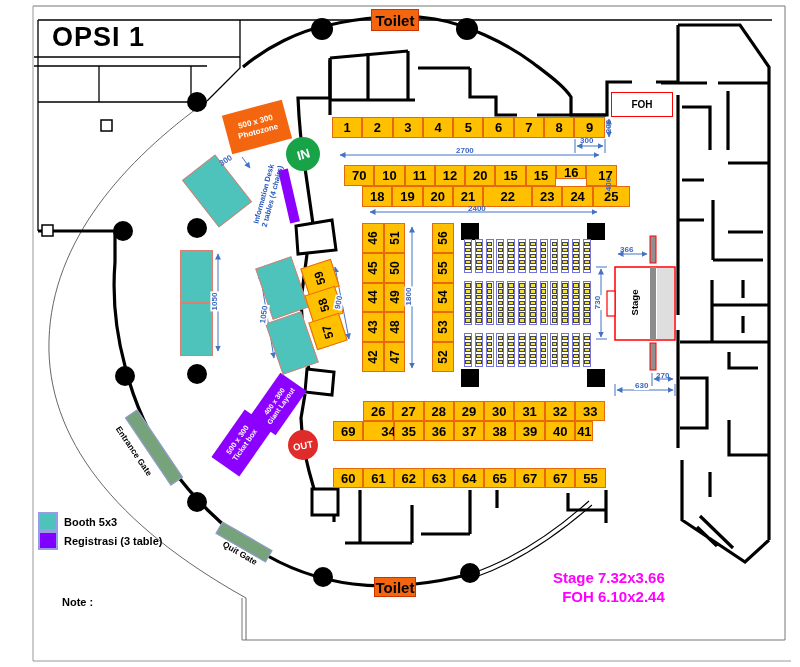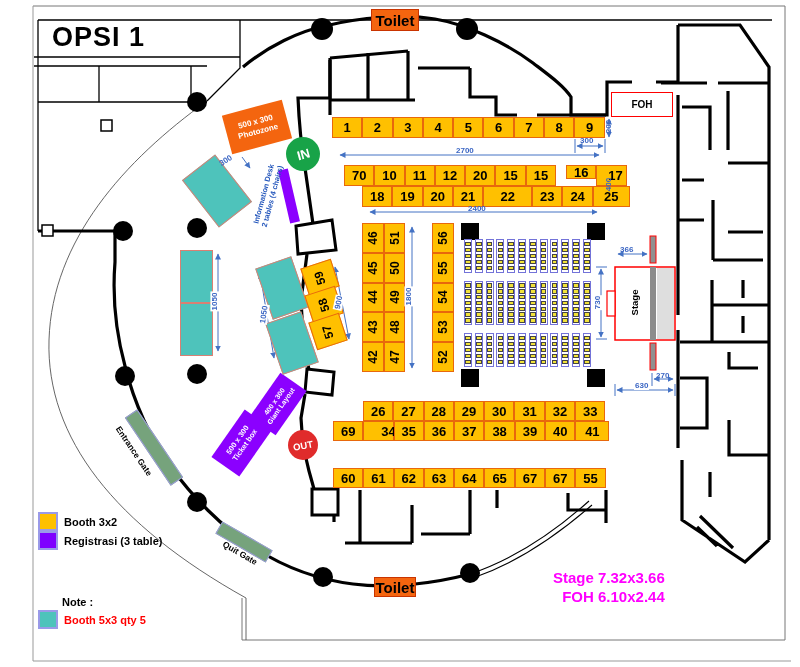--- a/index.html
+++ b/index.html
@@ -215,21 +215,21 @@
     <div class="booth" style="width: 30.3px; height: 21px;">9</div>
   </div>
 <div class="brow" style="left:344px;top:165px;">
     <div class="booth" style="width: 30.3px; height: 21px;">70</div>
     <div class="booth" style="width: 30.3px; height: 21px;">10</div>
     <div class="booth" style="width: 30.3px; height: 21px;">11</div>
     <div class="booth" style="width: 30.3px; height: 21px;">12</div>
     <div class="booth" style="width: 30.3px; height: 21px;">20</div>
     <div class="booth" style="width: 30.3px; height: 21px;">15</div>
     <div class="booth" style="width: 30.3px; height: 21px;">15</div>
-    <div class="booth" style="width: 30.3px; height: 14px; margin-left: 10px;">16</div>
+    <div class="booth" style="width: 30.3px; height: 14px;">16</div>
     <div class="booth" style="width: 30.3px; height: 21px; padding-left: 8px;">17</div>
   </div>
 <div class="brow" style="left:362px;top:186px;">
     <div class="booth" style="width: 30.3px; height: 21px;">18</div>
     <div class="booth" style="width: 30.3px; height: 21px;">19</div>
     <div class="booth" style="width: 30.3px; height: 21px;">20</div>
     <div class="booth" style="width: 30.3px; height: 21px;">21</div>
     <div class="booth" style="width: 49px; height: 21px;">22</div>
     <div class="booth" style="width: 30.3px; height: 21px;">23</div>
     <div class="booth" style="width: 30.3px; height: 21px;">24</div>
@@ -247,21 +247,21 @@
   </div>
 <div class="brow" style="left:333px;top:421px;">
     <div class="booth" style="width: 30.3px; height: 20px;">69</div>
     <div class="booth" style="width: 30.3px; height: 20px; padding-left: 20px;">34</div>
     <div class="booth" style="width: 30.3px; height: 20px;">35</div>
     <div class="booth" style="width: 30.3px; height: 20px;">36</div>
     <div class="booth" style="width: 30.3px; height: 20px;">37</div>
     <div class="booth" style="width: 30.3px; height: 20px;">38</div>
     <div class="booth" style="width: 30.3px; height: 20px;">39</div>
     <div class="booth" style="width: 30.3px; height: 20px;">40</div>
-    <div class="booth" style="width: 34px; height: 20px;">41</div>
+    <div class="booth" style="width: 18px; height: 20px;">41</div>
   </div>
 <div class="brow" style="left:333px;top:468px;">
     <div class="booth" style="width: 30.3px; height: 20px;">60</div>
     <div class="booth" style="width: 30.3px; height: 20px;">61</div>
     <div class="booth" style="width: 30.3px; height: 20px;">62</div>
     <div class="booth" style="width: 30.3px; height: 20px;">63</div>
     <div class="booth" style="width: 30.3px; height: 20px;">64</div>
     <div class="booth" style="width: 30.3px; height: 20px;">65</div>
     <div class="booth" style="width: 30.3px; height: 20px;">67</div>
     <div class="booth" style="width: 30.3px; height: 20px;">67</div>
@@ -619,32 +619,28 @@
 <div class="dim bgw" style="left:205px;top:297px;transform:rotate(-90deg);">1050</div>
 <div class="dim bgw" style="left:254px;top:310px;transform:rotate(-81deg);">1050</div>
 <div class="dim" style="left:219px;top:156px;transform:rotate(-33deg);">300</div>
 <div class="dim" style="left:620px;top:245px;">366</div>
 <div class="dim bgw" style="left:590px;top:298px;transform:rotate(-90deg);">730</div>
 <div class="dim" style="left:656px;top:371px;">270</div>
 <div class="dim bgw" style="left:634px;top:381px;">630</div>
 
 <div class="abs" style="left:38px;top:512px;">
   <div class="legend-row">
-    <div class="sw sw-yellow"></div>
-    <div class="legend-label">Booth 3x2</div>
+    <div class="sw sw-teal"></div>
+    <div class="legend-label">Booth 5x3</div>
   </div>
   <div class="legend-row">
     <div class="sw sw-purple"></div>
     <div class="legend-label">Registrasi (3 table)</div>
   </div>
 </div>
 <div class="abs" style="left:62px;top:596px;font-size:11px;font-weight:bold;">Note :</div>
 <div class="abs" style="left:38px;top:610px;">
-  <div class="legend-row">
-    <div class="sw sw-teal"></div>
-    <div class="legend-label note-label">Booth 5x3 qty 5</div>
-  </div>
 </div>
 
 <div class="footnote" style="left:553px;top:568px;">
   <div>Stage 7.32x3.66</div>
   <div>FOH 6.10x2.44</div>
 </div>
 
 </body></html>

